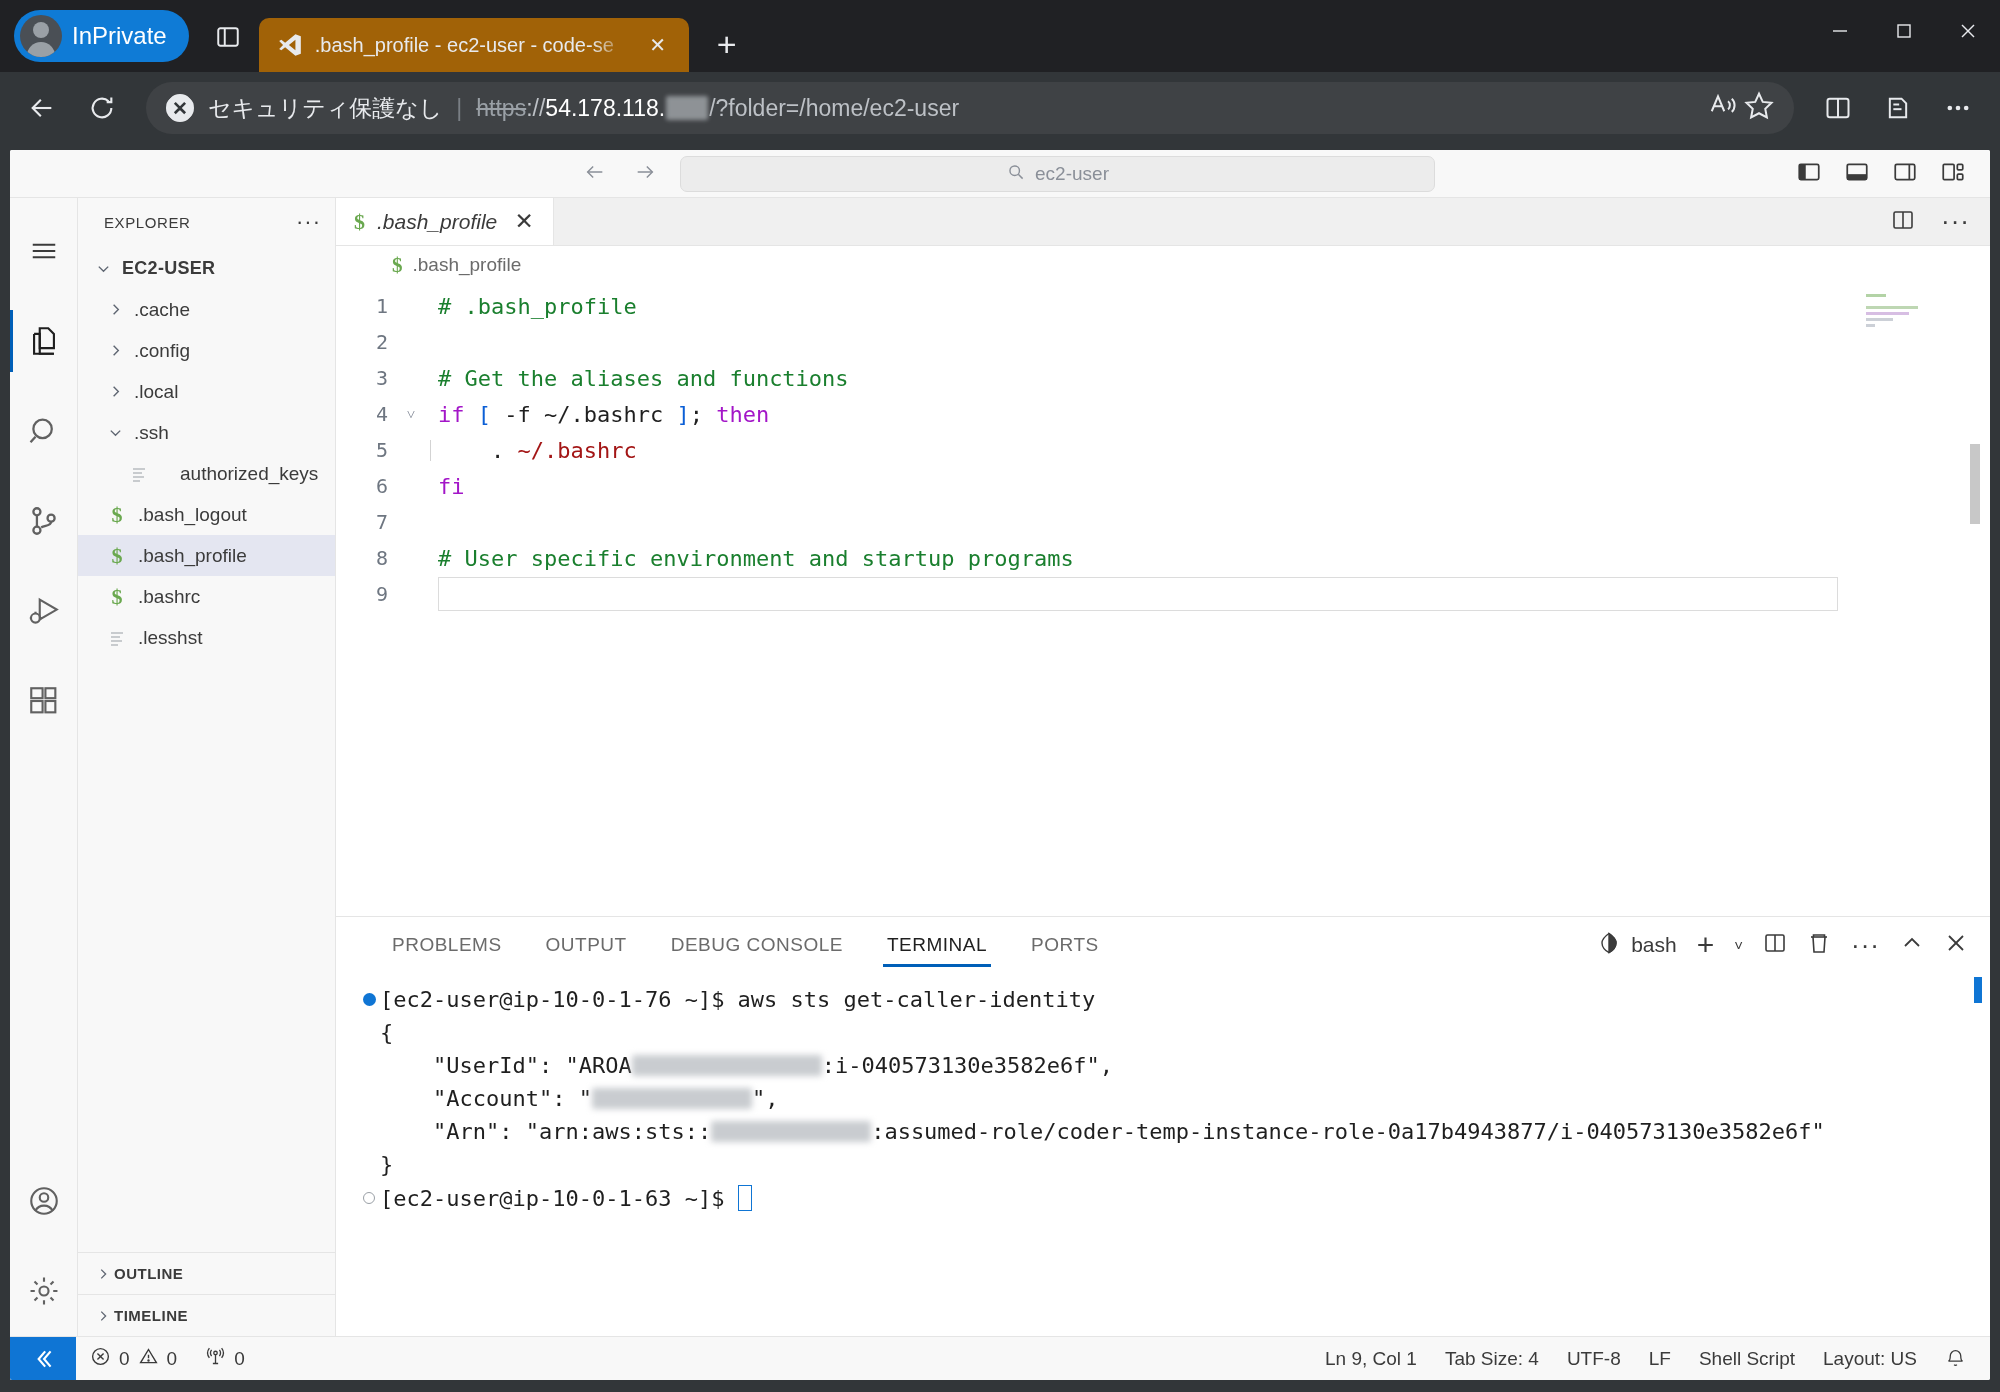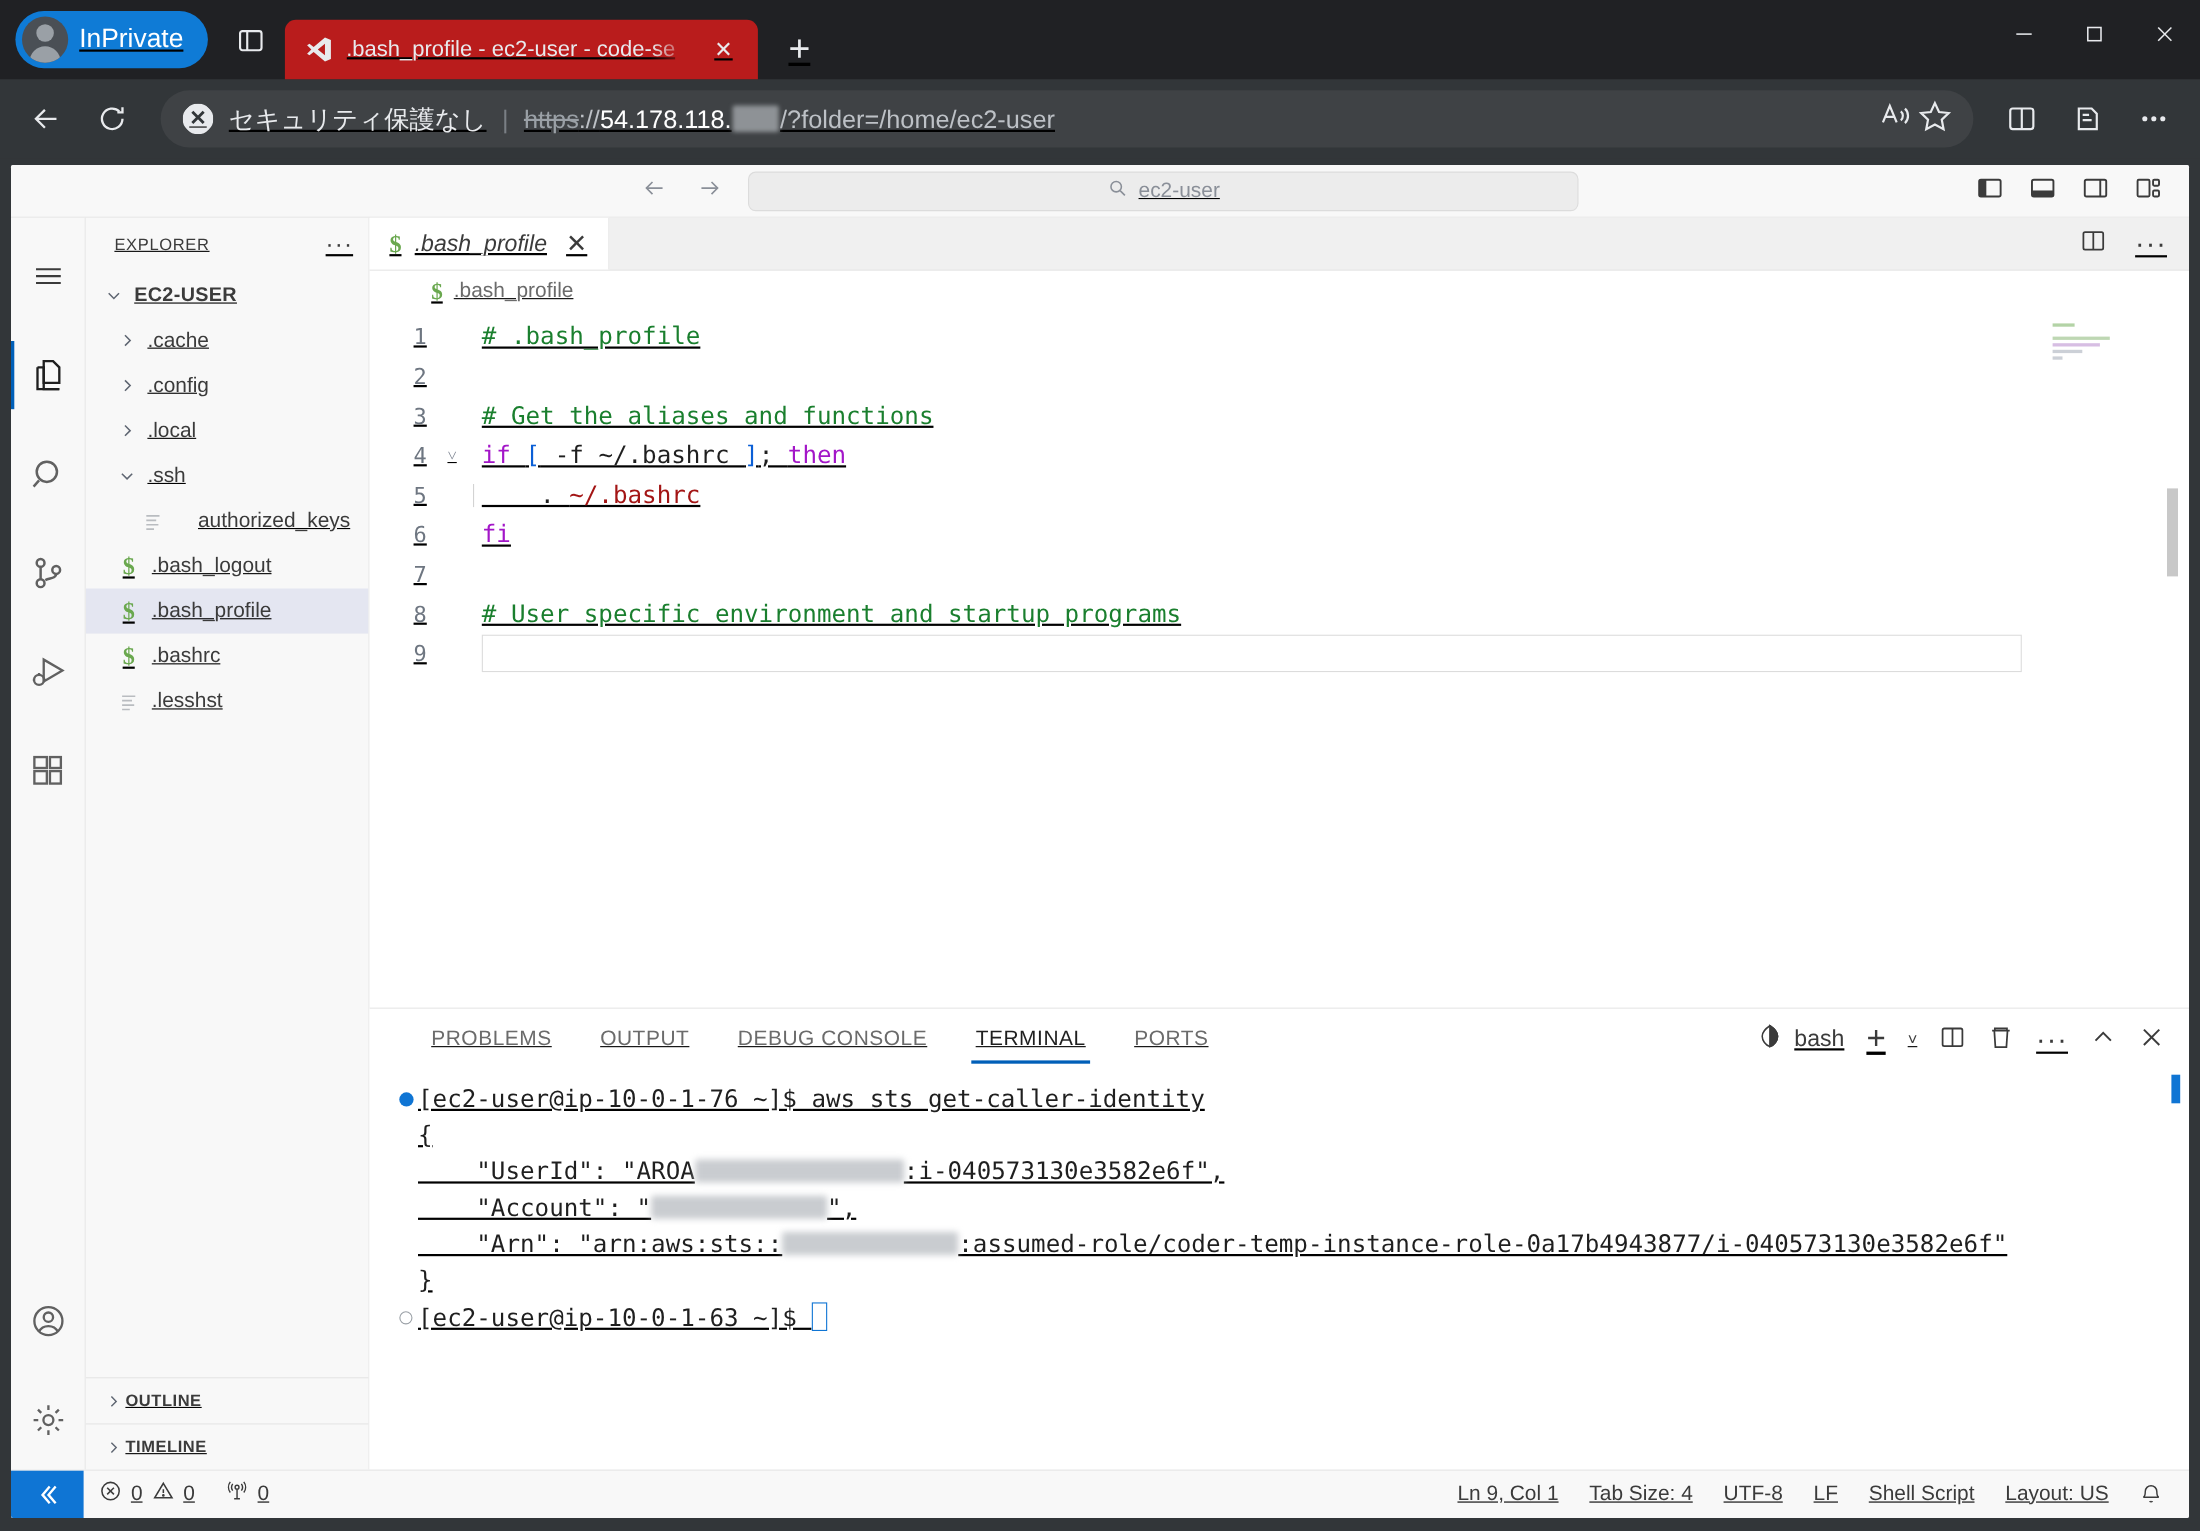--- a/index.html
+++ b/index.html
@@ -7,21 +7,21 @@
     width: 2000px; height: 1392px;
     overflow: hidden;
     font-family: "Liberation Sans", sans-serif;
     background: #202124;
   }
 
   
   #browser {
     position: absolute; inset: 0;
     background: #323639;
-    display: flex; flex-direction: column; text-decoration: underline;
+    display: flex; flex-direction: column;
   }
   #titlebar {
     height: 72px; flex: 0 0 72px;
     display: flex; align-items: flex-end;
     background: #202124;
     padding-left: 14px;
     position: relative;
   }
   .inprivate-pill {
     display: flex; align-items: center; gap: 10px;
@@ -47,21 +47,21 @@
   }
   .tab-strip-btn {
     width: 46px; height: 46px; margin: 0 8px 12px 16px;
     display: flex; align-items: center; justify-content: center;
     border-radius: 6px;
   }
   .tab-strip-btn svg { width: 26px; height: 26px; }
   #tabs { display: flex; align-items: flex-end; height: 100%; }
   .btab {
     display: flex; align-items: center; gap: 12px;
-    background: #b91c1c; color: #e8eaed;
+    background: #a16207; color: #e8eaed;
     height: 54px; width: 430px;
     border-radius: 10px 10px 0 0;
     padding: 0 14px 0 18px;
     font-size: 20px;
     position: relative;
   }
   .btab-icon { width: 26px; height: 26px; flex: 0 0 26px; display:flex; align-items:center; justify-content:center;}
   .btab-title {
     flex: 1 1 auto; white-space: nowrap; overflow: hidden;
     -webkit-mask-image: linear-gradient(to right, #000 88%, transparent 100%);

